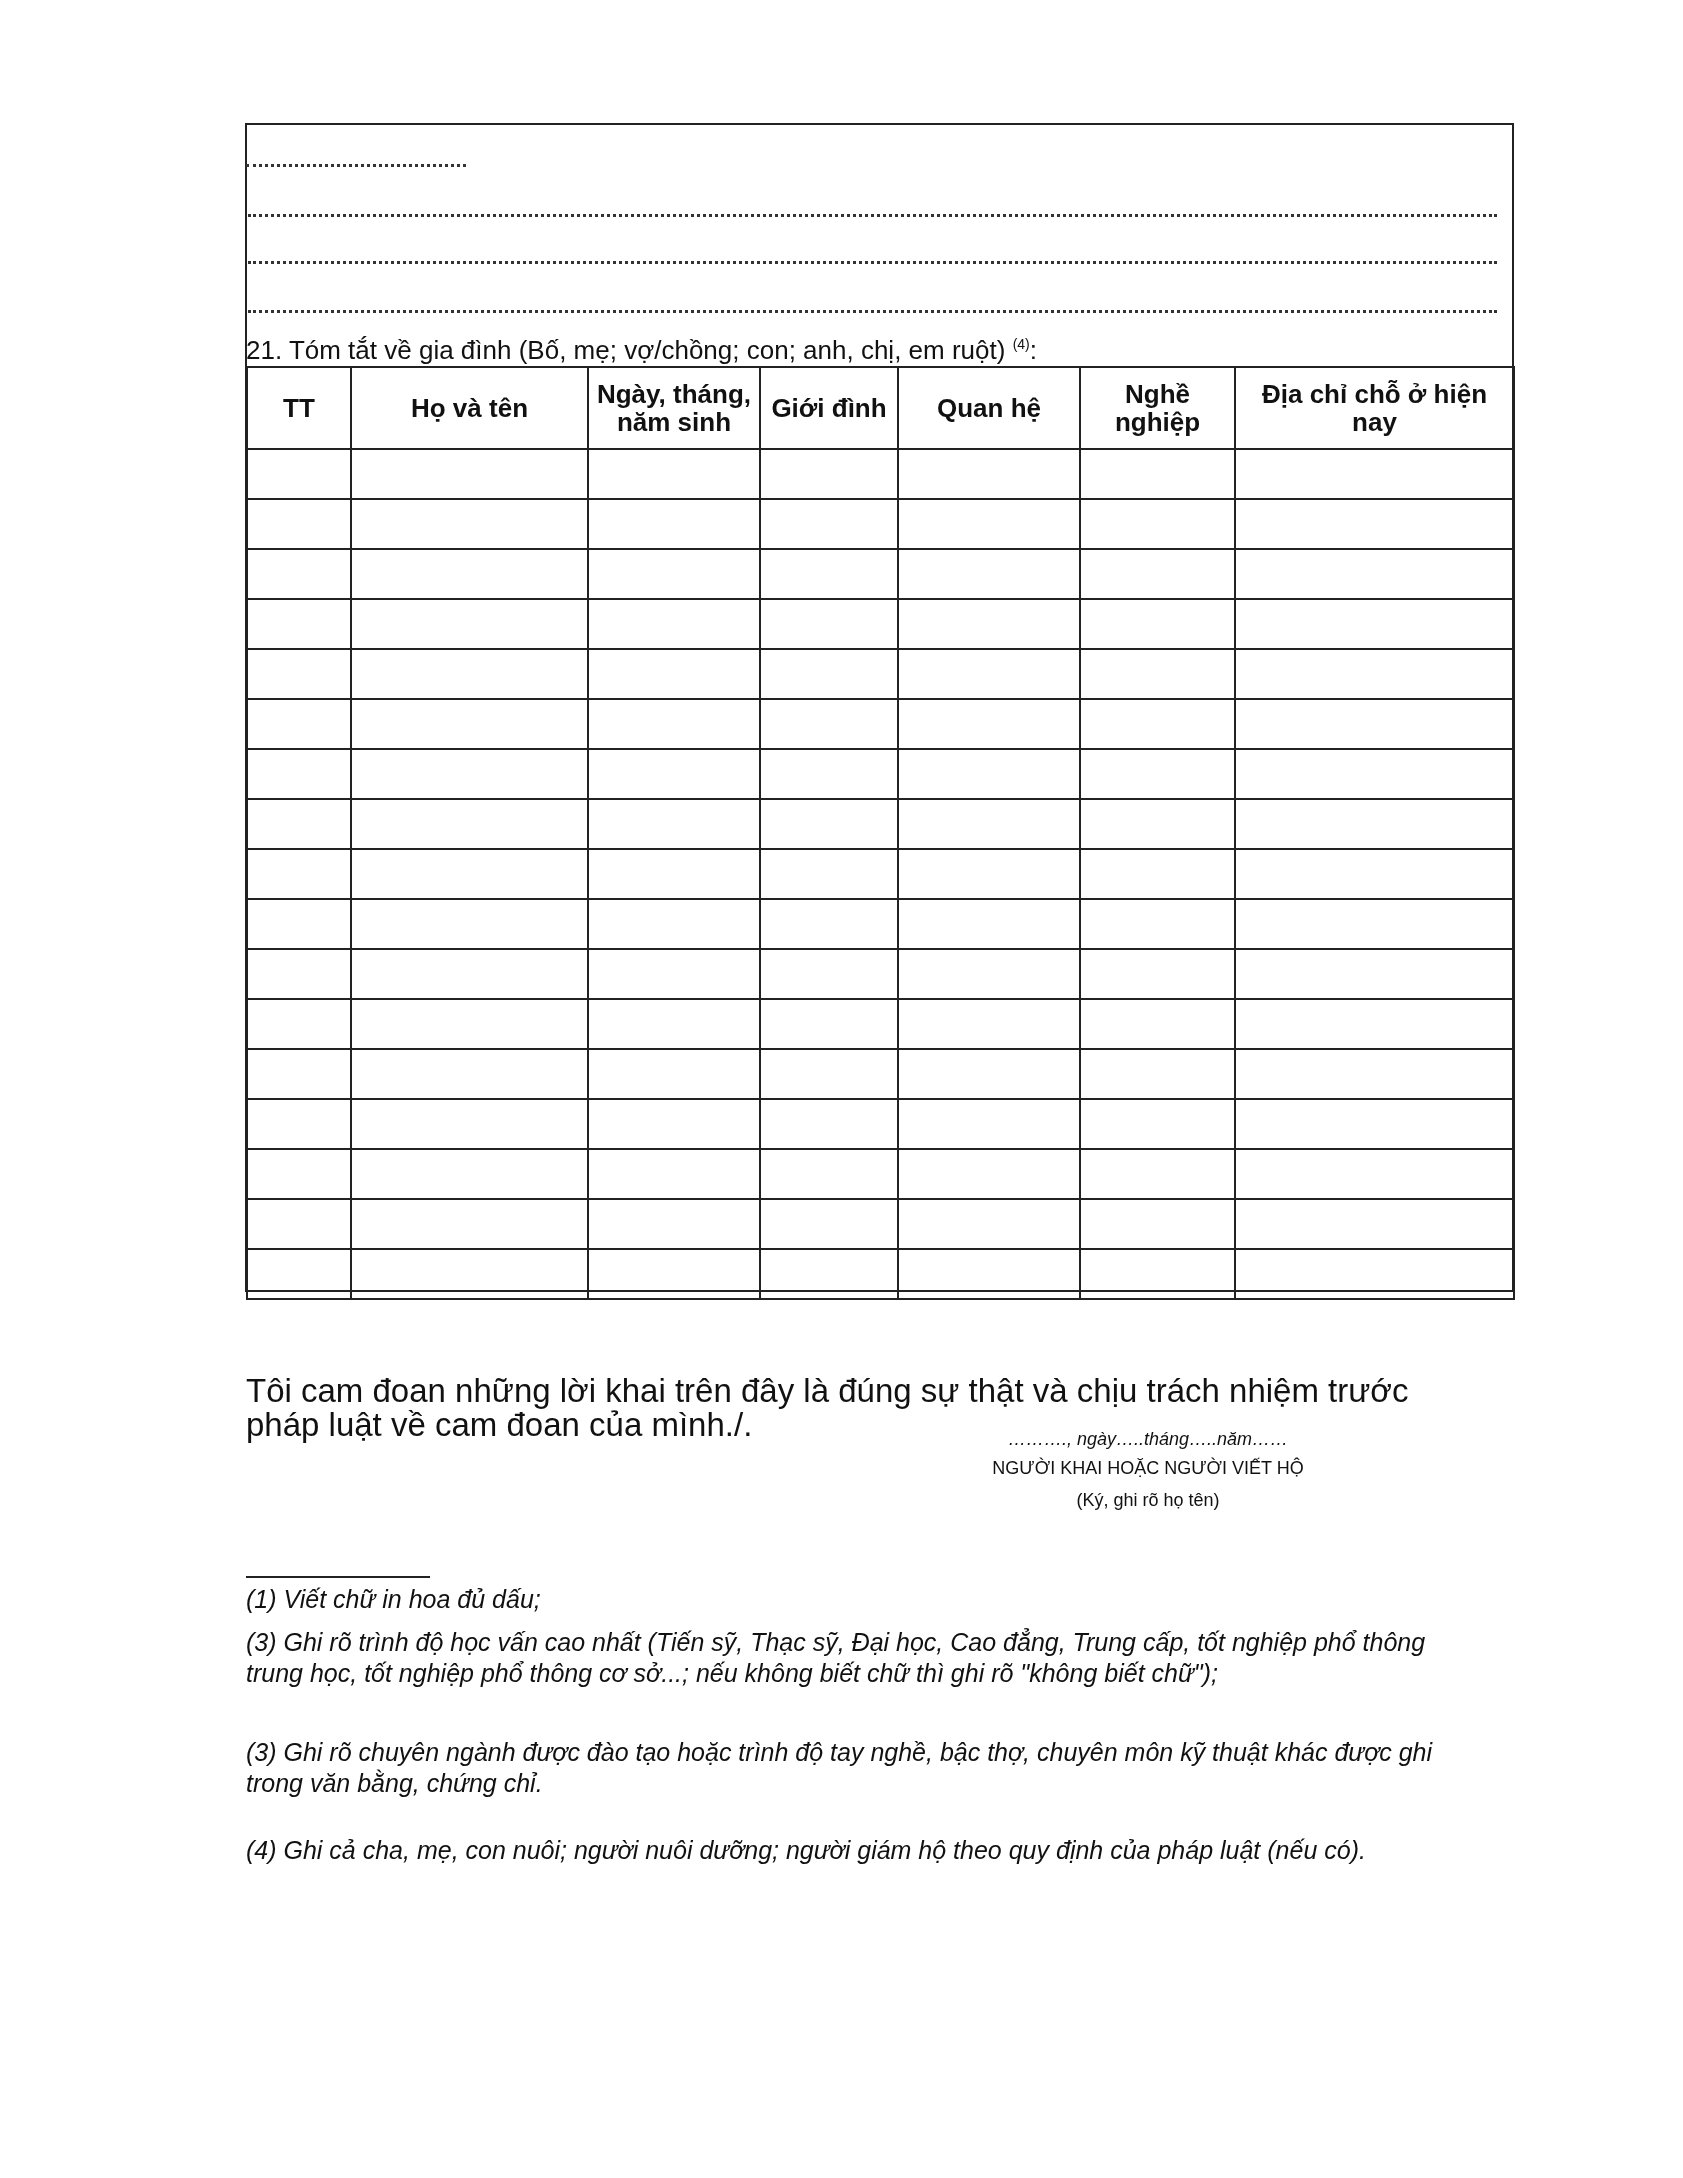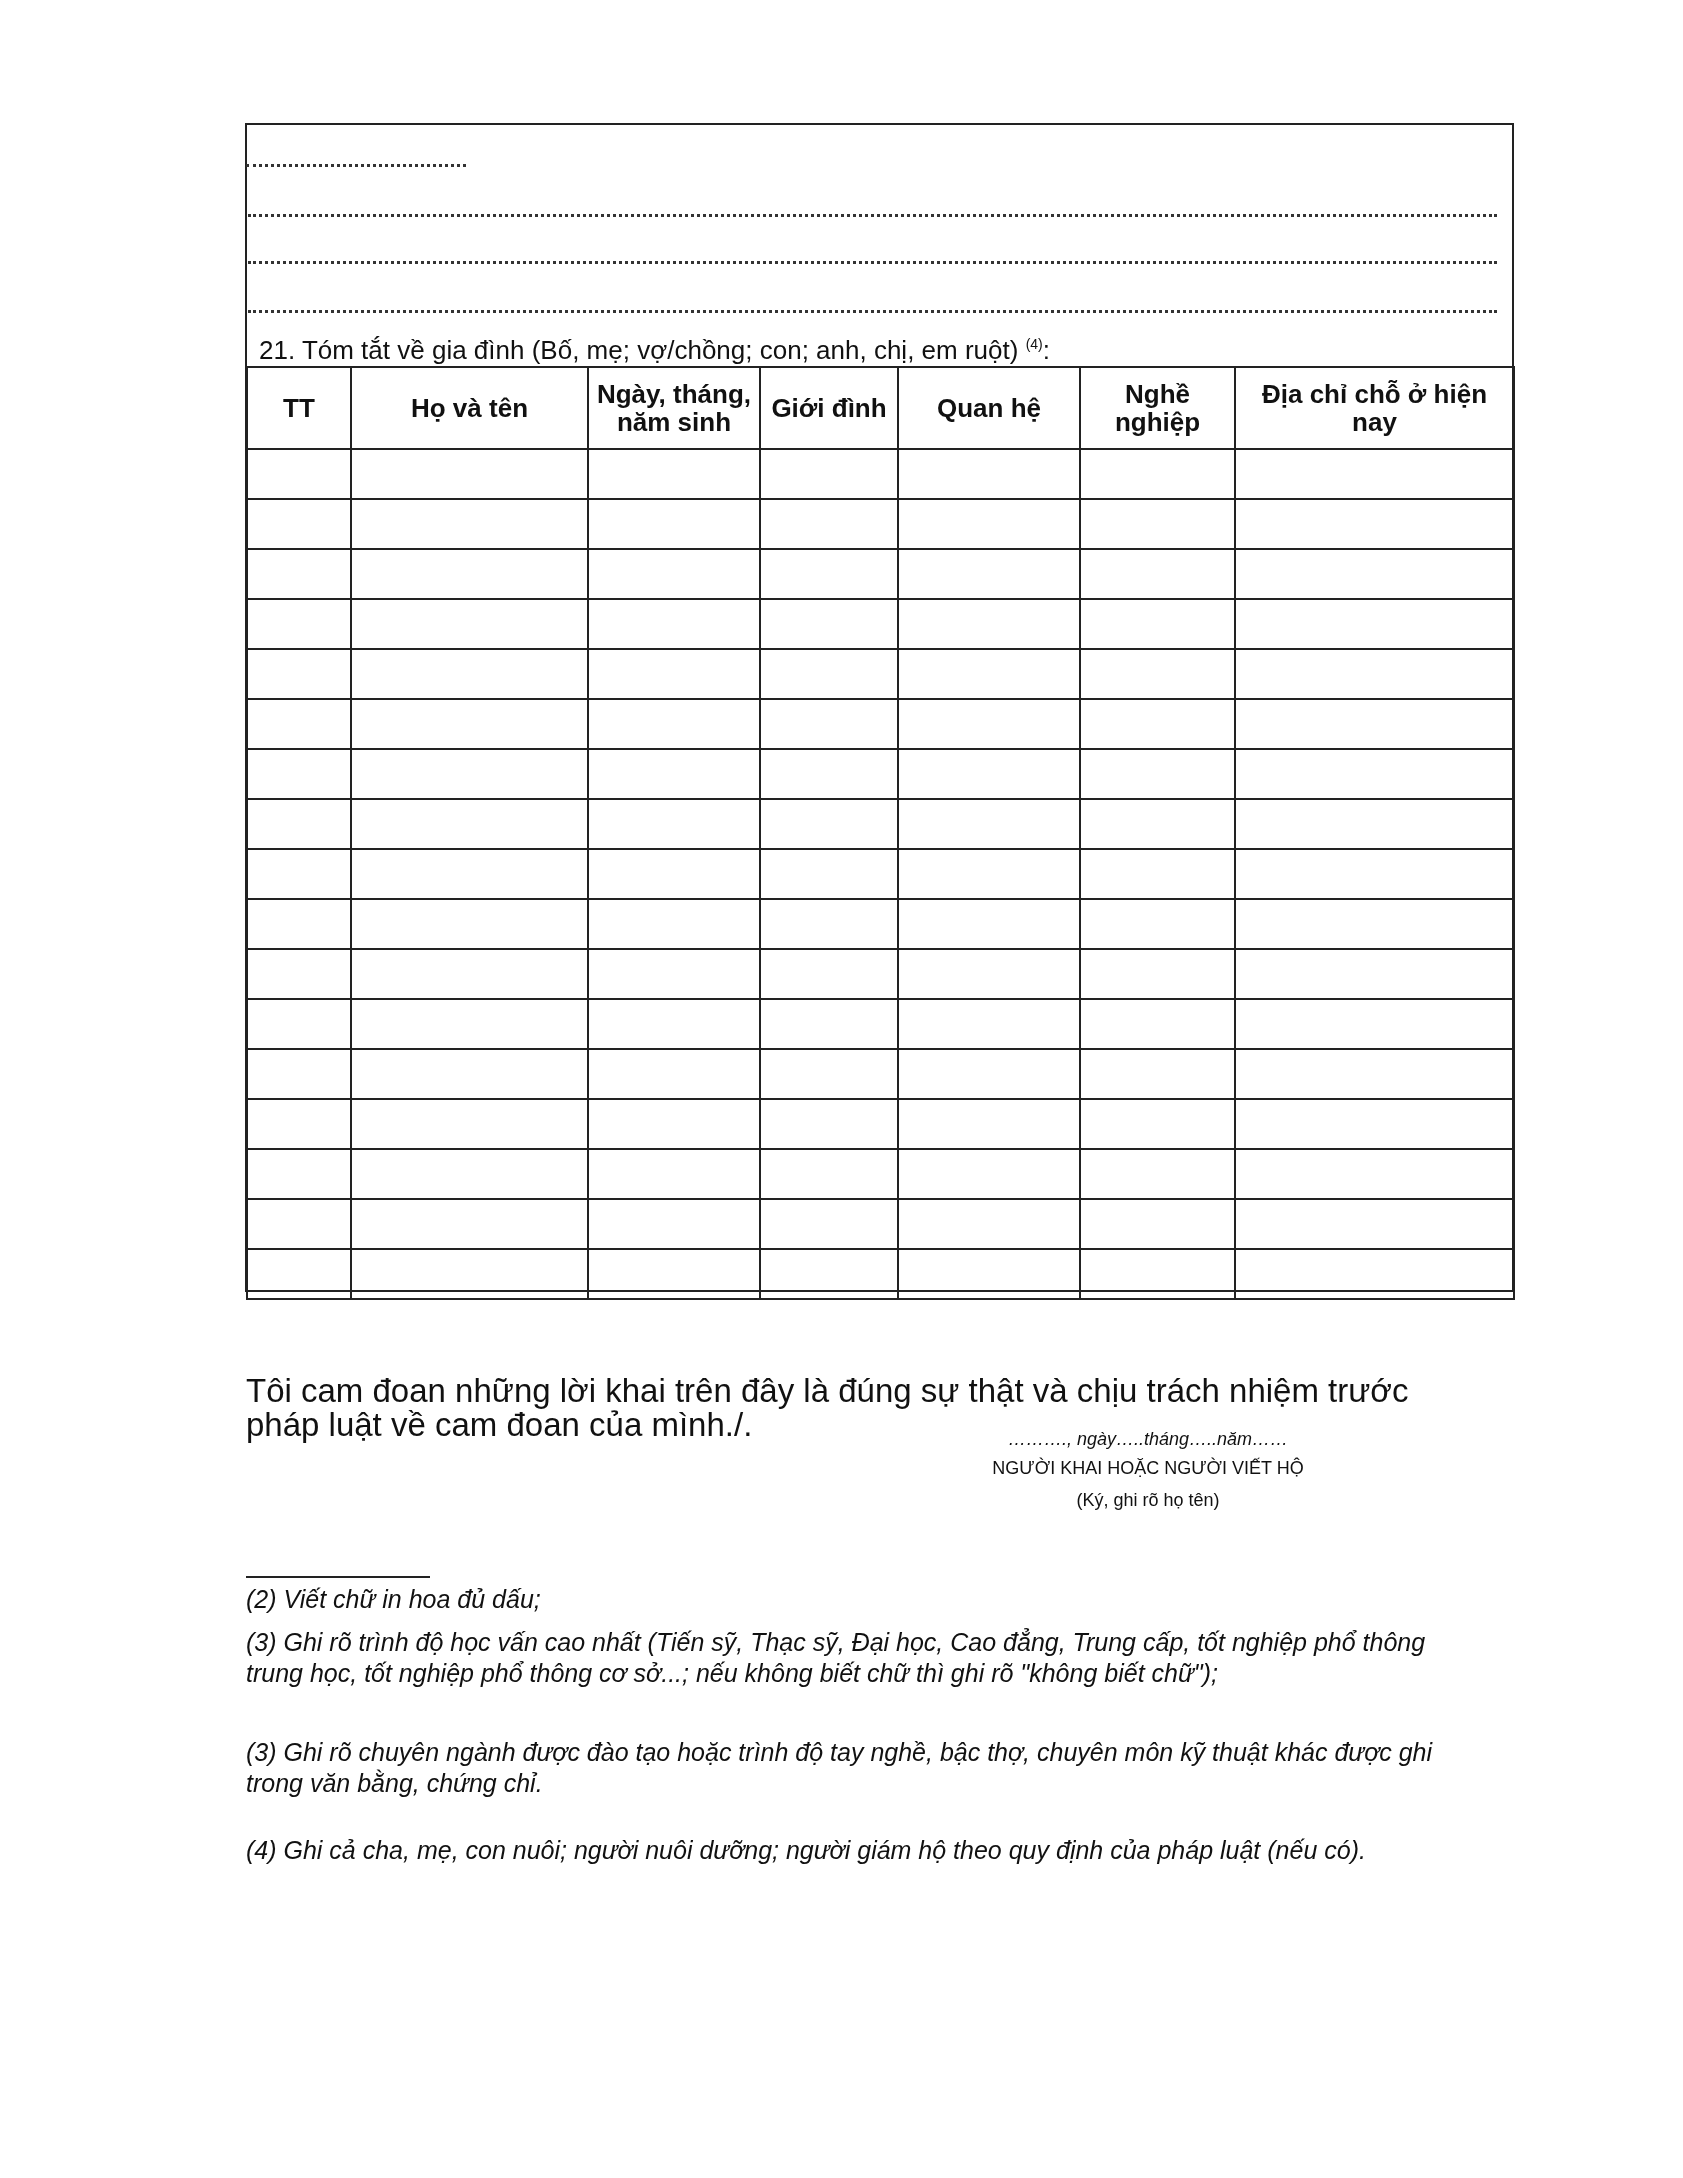--- a/index.html
+++ b/index.html
@@ -23,21 +23,21 @@
 
 <div class="box"></div>
 
 <div class="line" style="top:143px;">
   <span class="fill-dots"></span>
 </div>
 <div class="dots" style="top:214px;"></div>
 <div class="dots" style="top:261px;"></div>
 <div class="dots" style="top:310px;"></div>
 
-<div class="line" style="top:329px;padding-left:13px;">
+<div class="line" style="top:329px;">
   <span>21. Tóm tắt về gia đình (Bố, mẹ; vợ/chồng; con; anh, chị, em ruột)</span>
   <sup>(4)</sup><span>:</span>
 </div>
 
 <table class="fam">
   <colgroup>
     <col style="width:104px">
       <col style="width:237px">
       <col style="width:172px">
       <col style="width:138px">
@@ -213,17 +213,17 @@
     </tbody>
 </table>
 
 <div class="stmt">Tôi cam đoan những lời khai trên đây là đúng sự thật và chịu trách nhiệm trước pháp luật về cam đoan của mình./.</div>
 
 <div class="sig" style="top:1424px; font-style:italic;">………., ngày…..tháng…..năm……</div>
 <div class="sig" style="top:1453px;">NGƯỜI KHAI HOẶC NGƯỜI VIẾT HỘ</div>
 <div class="sig" style="top:1485px;">(Ký, ghi rõ họ tên)</div>
 
 <div class="sep"></div>
-<div class="fn" style="top:1584px;">(2) Viết chữ in hoa đủ dấu;</div>
+<div class="fn" style="top:1584px;">(1) Viết chữ in hoa đủ dấu;</div>
 <div class="fn" style="top:1627px;">(3) Ghi rõ trình độ học vấn cao nhất (Tiến sỹ, Thạc sỹ, Đại học, Cao đẳng, Trung cấp, tốt nghiệp phổ thông trung học, tốt nghiệp phổ thông cơ sở...; nếu không biết chữ thì ghi rõ "không biết chữ");</div>
 <div class="fn" style="top:1737px;">(3) Ghi rõ chuyên ngành được đào tạo hoặc trình độ tay nghề, bậc thợ, chuyên môn kỹ thuật khác được ghi trong văn bằng, chứng chỉ.</div>
 <div class="fn" style="top:1817px;margin-top:18px;">(4) Ghi cả cha, mẹ, con nuôi; người nuôi dưỡng; người giám hộ theo quy định của pháp luật (nếu có).</div>
 
 
 </body></html>

